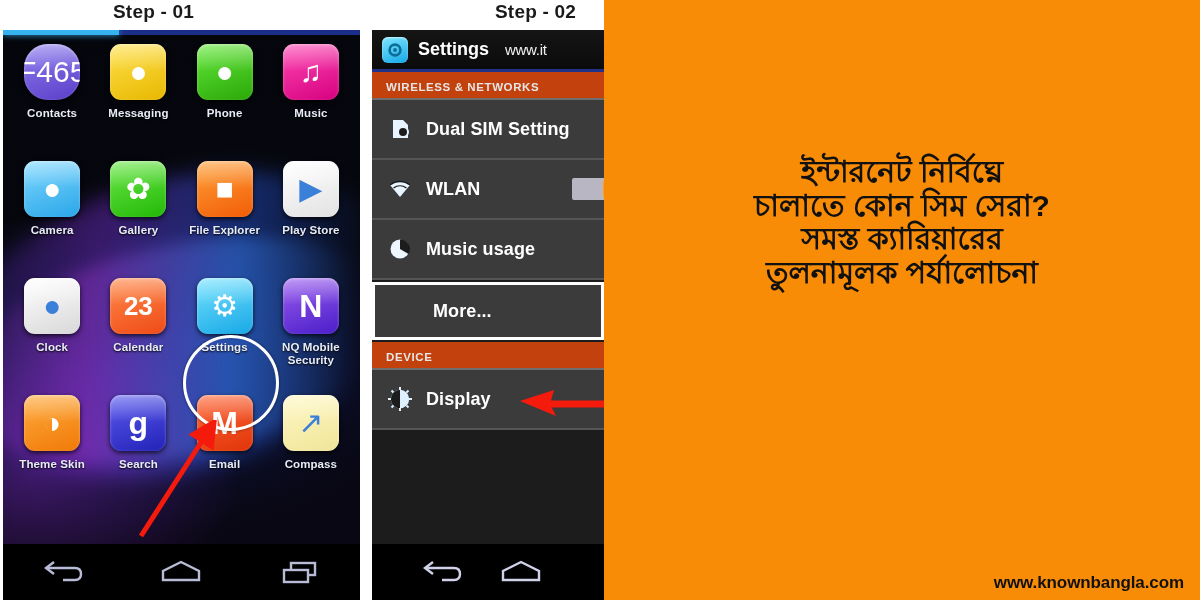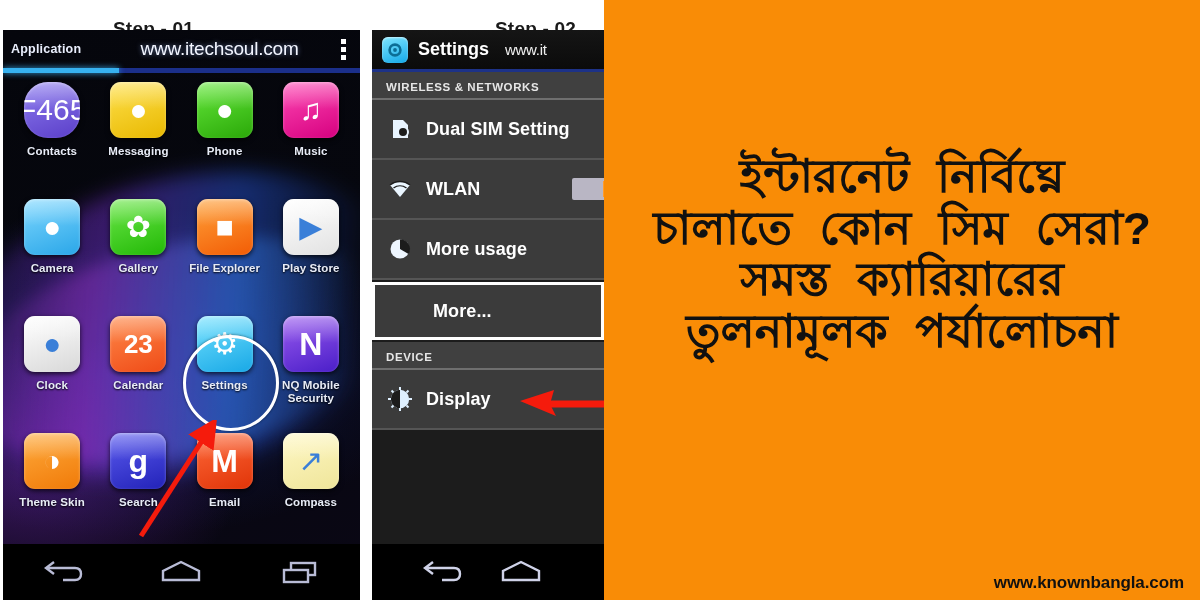--- a/index.html
+++ b/index.html
@@ -7,21 +7,21 @@
     width: 1200px; height: 600px;
     overflow: hidden;
     background: #ffffff;
     font-family: "Liberation Sans", sans-serif;
   }
   #root { position: relative; width: 1200px; height: 600px; background: #fff; }
 
   
   .step-title {
     position: absolute;
-    top: 18px;
+    top: 1px;
     font-size: 19px;
     font-weight: bold;
     color: #1a1a1a;
     letter-spacing: 0.2px;
     white-space: nowrap;
   }
   #step1-title { left: 113px; }
   #step2-title { left: 495px; }
 
   
@@ -200,21 +200,21 @@
     margin-left: 10px; white-space: nowrap;
   }
   .p2-url {
     font-size: 15px; color: #f0f0f0; margin-left: 16px; white-space: nowrap;
     letter-spacing: -0.3px;
   }
   .p2-section {
     font-size: 11.5px; font-weight: bold; color: #e6e6e6;
     letter-spacing: 0.6px;
     padding: 9px 0 5px 14px;
-    background: #404040;
+    background: #c2410c;
     border-bottom: 2px solid #6f6f6f;
     white-space: nowrap;
   }
   .p2-row {
     position: relative;
     height: 60px;
     display: flex; align-items: center;
     padding-left: 14px;
     background: #3b3b3b;
     border-bottom: 2px solid #555;
@@ -253,22 +253,22 @@
     width: 596px; height: 600px;
     background: #f98c06;
     z-index: 10;
   }
   .bn-block {
     position: absolute;
     left: 0; right: 0; top: 155px;
     text-align: center;
   }
   .bn-line {
-    font-family: Liberation Mono, monospace;
-    font-size: 46px;
+    font-family: Liberation Sans, sans-serif;
+    font-size: 30px;
     font-weight: bold;
     color: #111;
     line-height: 1.12;
     white-space: nowrap;
   }
   #watermark {
     position: absolute;
     right: 16px; bottom: 7px;
     font-size: 17px;
     font-weight: bold;
@@ -282,29 +282,20 @@
 <div id="root">
 
   <div id="step1-title" class="step-title">Step - 01</div>
   <div id="step2-title" class="step-title">Step - 02</div>
 
   <div id="phone1" class="phone">
     <div class="p1-screen">
       <div class="p1-swoosh"></div>
       <div class="p1-swoosh2"></div>
 
-      <div class="p1-topbar">
-        <div class="p1-tab">Application</div>
-        <div class="p1-url">www.itechsoul.com</div>
-        <div class="p1-kebab">
-            <i></i>
-            <i></i>
-            <i></i>
-          </div>
-      </div>
       <div class="p1-underline"></div>
 
       <div class="p1-grid" id="app-grid">
           <div class="app-cell">
             <div class="app-ico" style="background: linear-gradient(160deg, rgb(143, 126, 240), rgb(90, 62, 200)); border-radius: 24px;">
               <span class="app-glyph">F465</span>
             </div>
             <div class="app-label">Contacts</div>
           </div>
           <div class="app-cell">
@@ -463,21 +454,21 @@
               <i></i>
             </div>
           </div>
           <div class="p2-row">
             <div class="ico">
               <svg width="22" height="22" viewBox="0 0 22 22">
                 <circle cx="11" cy="11" r="9.5" fill="#eef6ff"></circle>
                 <path d="M11 11 L11 1.5 A9.5 9.5 0 0 1 19.5 16 Z" fill="#1c1c1c"></path>
               </svg>
             </div>
-            <div class="lbl">More usage</div>
+            <div class="lbl">Music usage</div>
           </div>
           <div class="p2-row more">
             <div class="lbl">More...</div>
           </div>
           <div class="p2-section">DEVICE</div>
           <div class="p2-row">
             <div class="ico">
               <svg width="24" height="24" viewBox="0 0 24 24">
                 <circle cx="12" cy="12" r="9.2" fill="#dff0ff"></circle>
                 <path d="M12 2.8 A9.2 9.2 0 0 0 12 21.2 Z" fill="#1c1c1c"></path>

